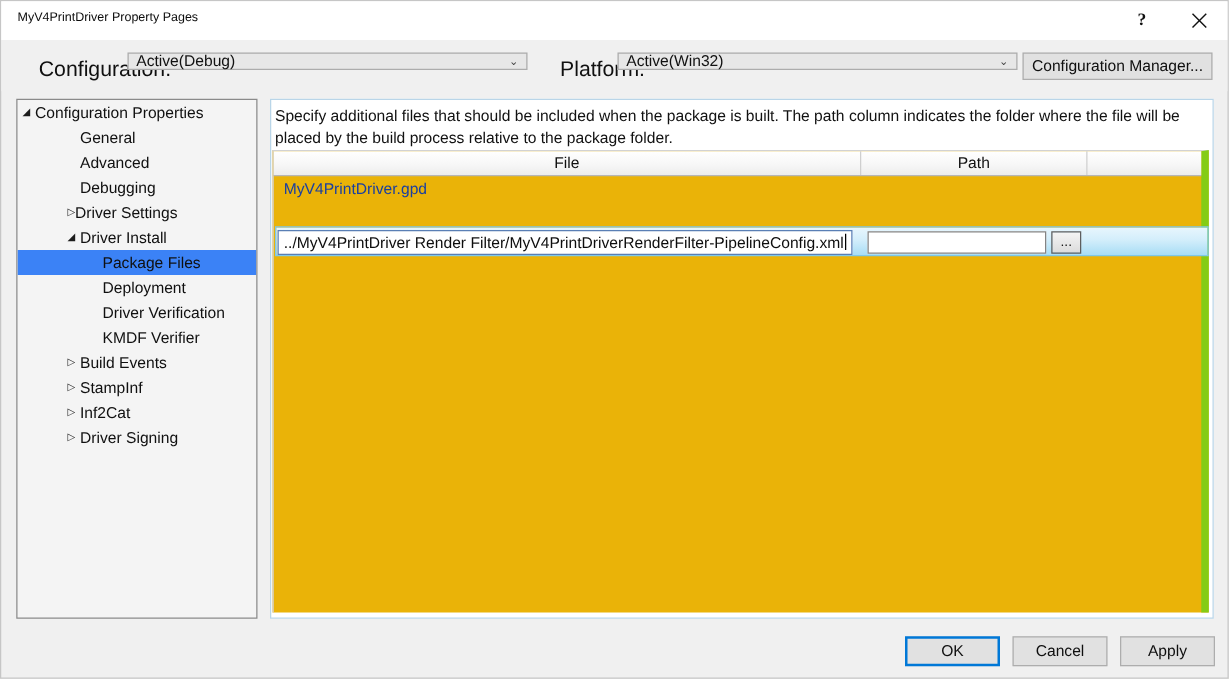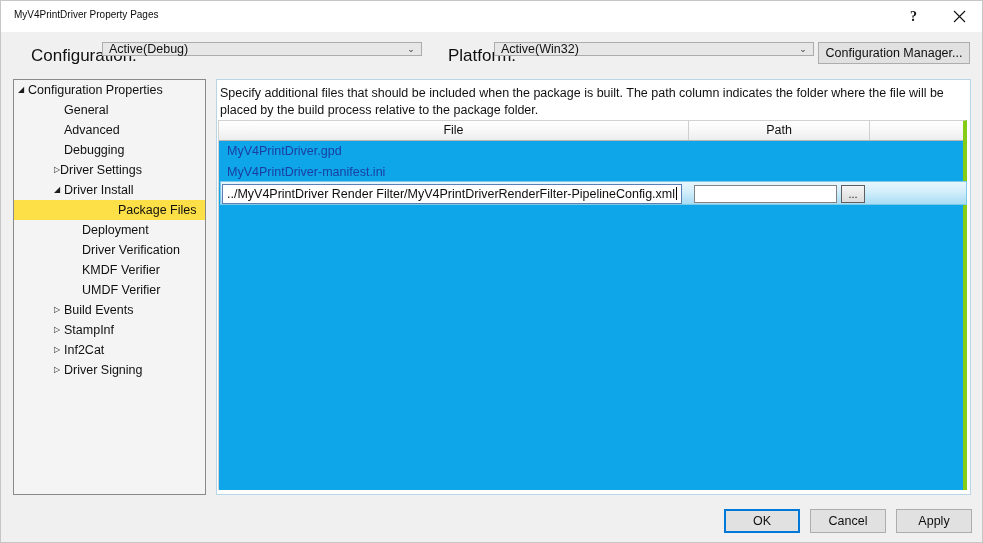--- a/index.html
+++ b/index.html
@@ -138,22 +138,21 @@
   .tree-item {
     position: relative;
     height: 20px;
     line-height: 20px;
     font-size: 12.5px;
     color: #101010;
     white-space: nowrap;
     cursor: default;
   }
   .tree-item.selected {
-    background: #fde047;
-    padding-left: 36px;
+    background: #3b82f6;
   }
   .tree-label { position: relative; }
   .expander {
     position: absolute;
     width: 14px;
     text-align: center;
     font-size: 8px;
     line-height: 20px;
     color: #1c1c1c;
     user-select: none;
@@ -178,23 +177,23 @@
   }
 
   
   #grid {
     position: absolute;
     left: 1px; top: 40px;
     width: 749px;
     height: 370px;
     border-top: 1px solid #d2d2d2;
     border-left: 1px solid #d2d2d2;
-    border-right: 4px solid #84cc16;
-    box-sizing: border-box;
-    background: #0ea5e9;
+    border-right: 6px solid #84cc16;
+    box-sizing: border-box;
+    background: #eab308;
   }
   #grid-header {
     position: relative;
     height: 19px;
     background: linear-gradient(to bottom, #ffffff 0%, #f7f7f7 55%, #ededed 100%);
     border-bottom: 1px solid #b6b6b6;
   }
   .hdr-cell {
     position: absolute;
     top: 0;
@@ -341,43 +340,39 @@
       <div class="tree-item"><span class="expander" style="left: 0px;">◢</span><span class="tree-label" style="margin-left: 14px;">Configuration Properties</span></div>
       <div class="tree-item"><span class="tree-label" style="margin-left: 50px;">General</span></div>
       <div class="tree-item"><span class="tree-label" style="margin-left: 50px;">Advanced</span></div>
       <div class="tree-item"><span class="tree-label" style="margin-left: 50px;">Debugging</span></div>
       <div class="tree-item"><span class="expander" style="left: 36px;">▷</span><span class="tree-label" style="margin-left: 46px;">Driver Settings</span></div>
       <div class="tree-item"><span class="expander" style="left: 36px;">◢</span><span class="tree-label" style="margin-left: 50px;">Driver Install</span></div>
       <div class="tree-item selected"><span class="tree-label" style="margin-left: 68px;">Package Files</span></div>
       <div class="tree-item"><span class="tree-label" style="margin-left: 68px;">Deployment</span></div>
       <div class="tree-item"><span class="tree-label" style="margin-left: 68px;">Driver Verification</span></div>
       <div class="tree-item"><span class="tree-label" style="margin-left: 68px;">KMDF Verifier</span></div>
-      <div class="tree-item"><span class="tree-label" style="margin-left: 68px;">UMDF Verifier</span></div>
       <div class="tree-item"><span class="expander" style="left: 36px;">▷</span><span class="tree-label" style="margin-left: 50px; text-align: center;">Build Events</span></div>
       <div class="tree-item"><span class="expander" style="left: 36px;">▷</span><span class="tree-label" style="margin-left: 50px;">StampInf</span></div>
       <div class="tree-item"><span class="expander" style="left: 36px;">▷</span><span class="tree-label" style="margin-left: 50px;">Inf2Cat</span></div>
       <div class="tree-item"><span class="expander" style="left: 36px;">▷</span><span class="tree-label" style="margin-left: 50px;">Driver Signing</span></div>
     </div>
 
   <div id="right-panel">
     <div id="description">Specify additional files that should be included when the package is built.  The path column indicates the folder where the file will be placed by the build process relative to the package folder.</div>
 
     <div id="grid">
       <div id="grid-header">
         <div class="hdr-cell" id="hdr-file">File</div>
         <div class="hdr-cell" id="hdr-path">Path</div>
         <div class="hdr-cell" id="hdr-extra"></div>
       </div>
       <div id="grid-body">
           <div class="grid-row">
             <span class="cell-file">MyV4PrintDriver.gpd</span>
           </div>
-          <div class="grid-row">
-            <span class="cell-file">MyV4PrintDriver-manifest.ini</span>
-          </div>
         </div>
 
       <div id="edit-row">
         <div id="file-edit"><span>../MyV4PrintDriver Render Filter/MyV4PrintDriverRenderFilter-PipelineConfig.xml</span><span id="caret"></span></div>
         <div id="path-edit"></div>
         <button id="browse-btn">...</button>
       </div>
     </div>
   </div>
 

